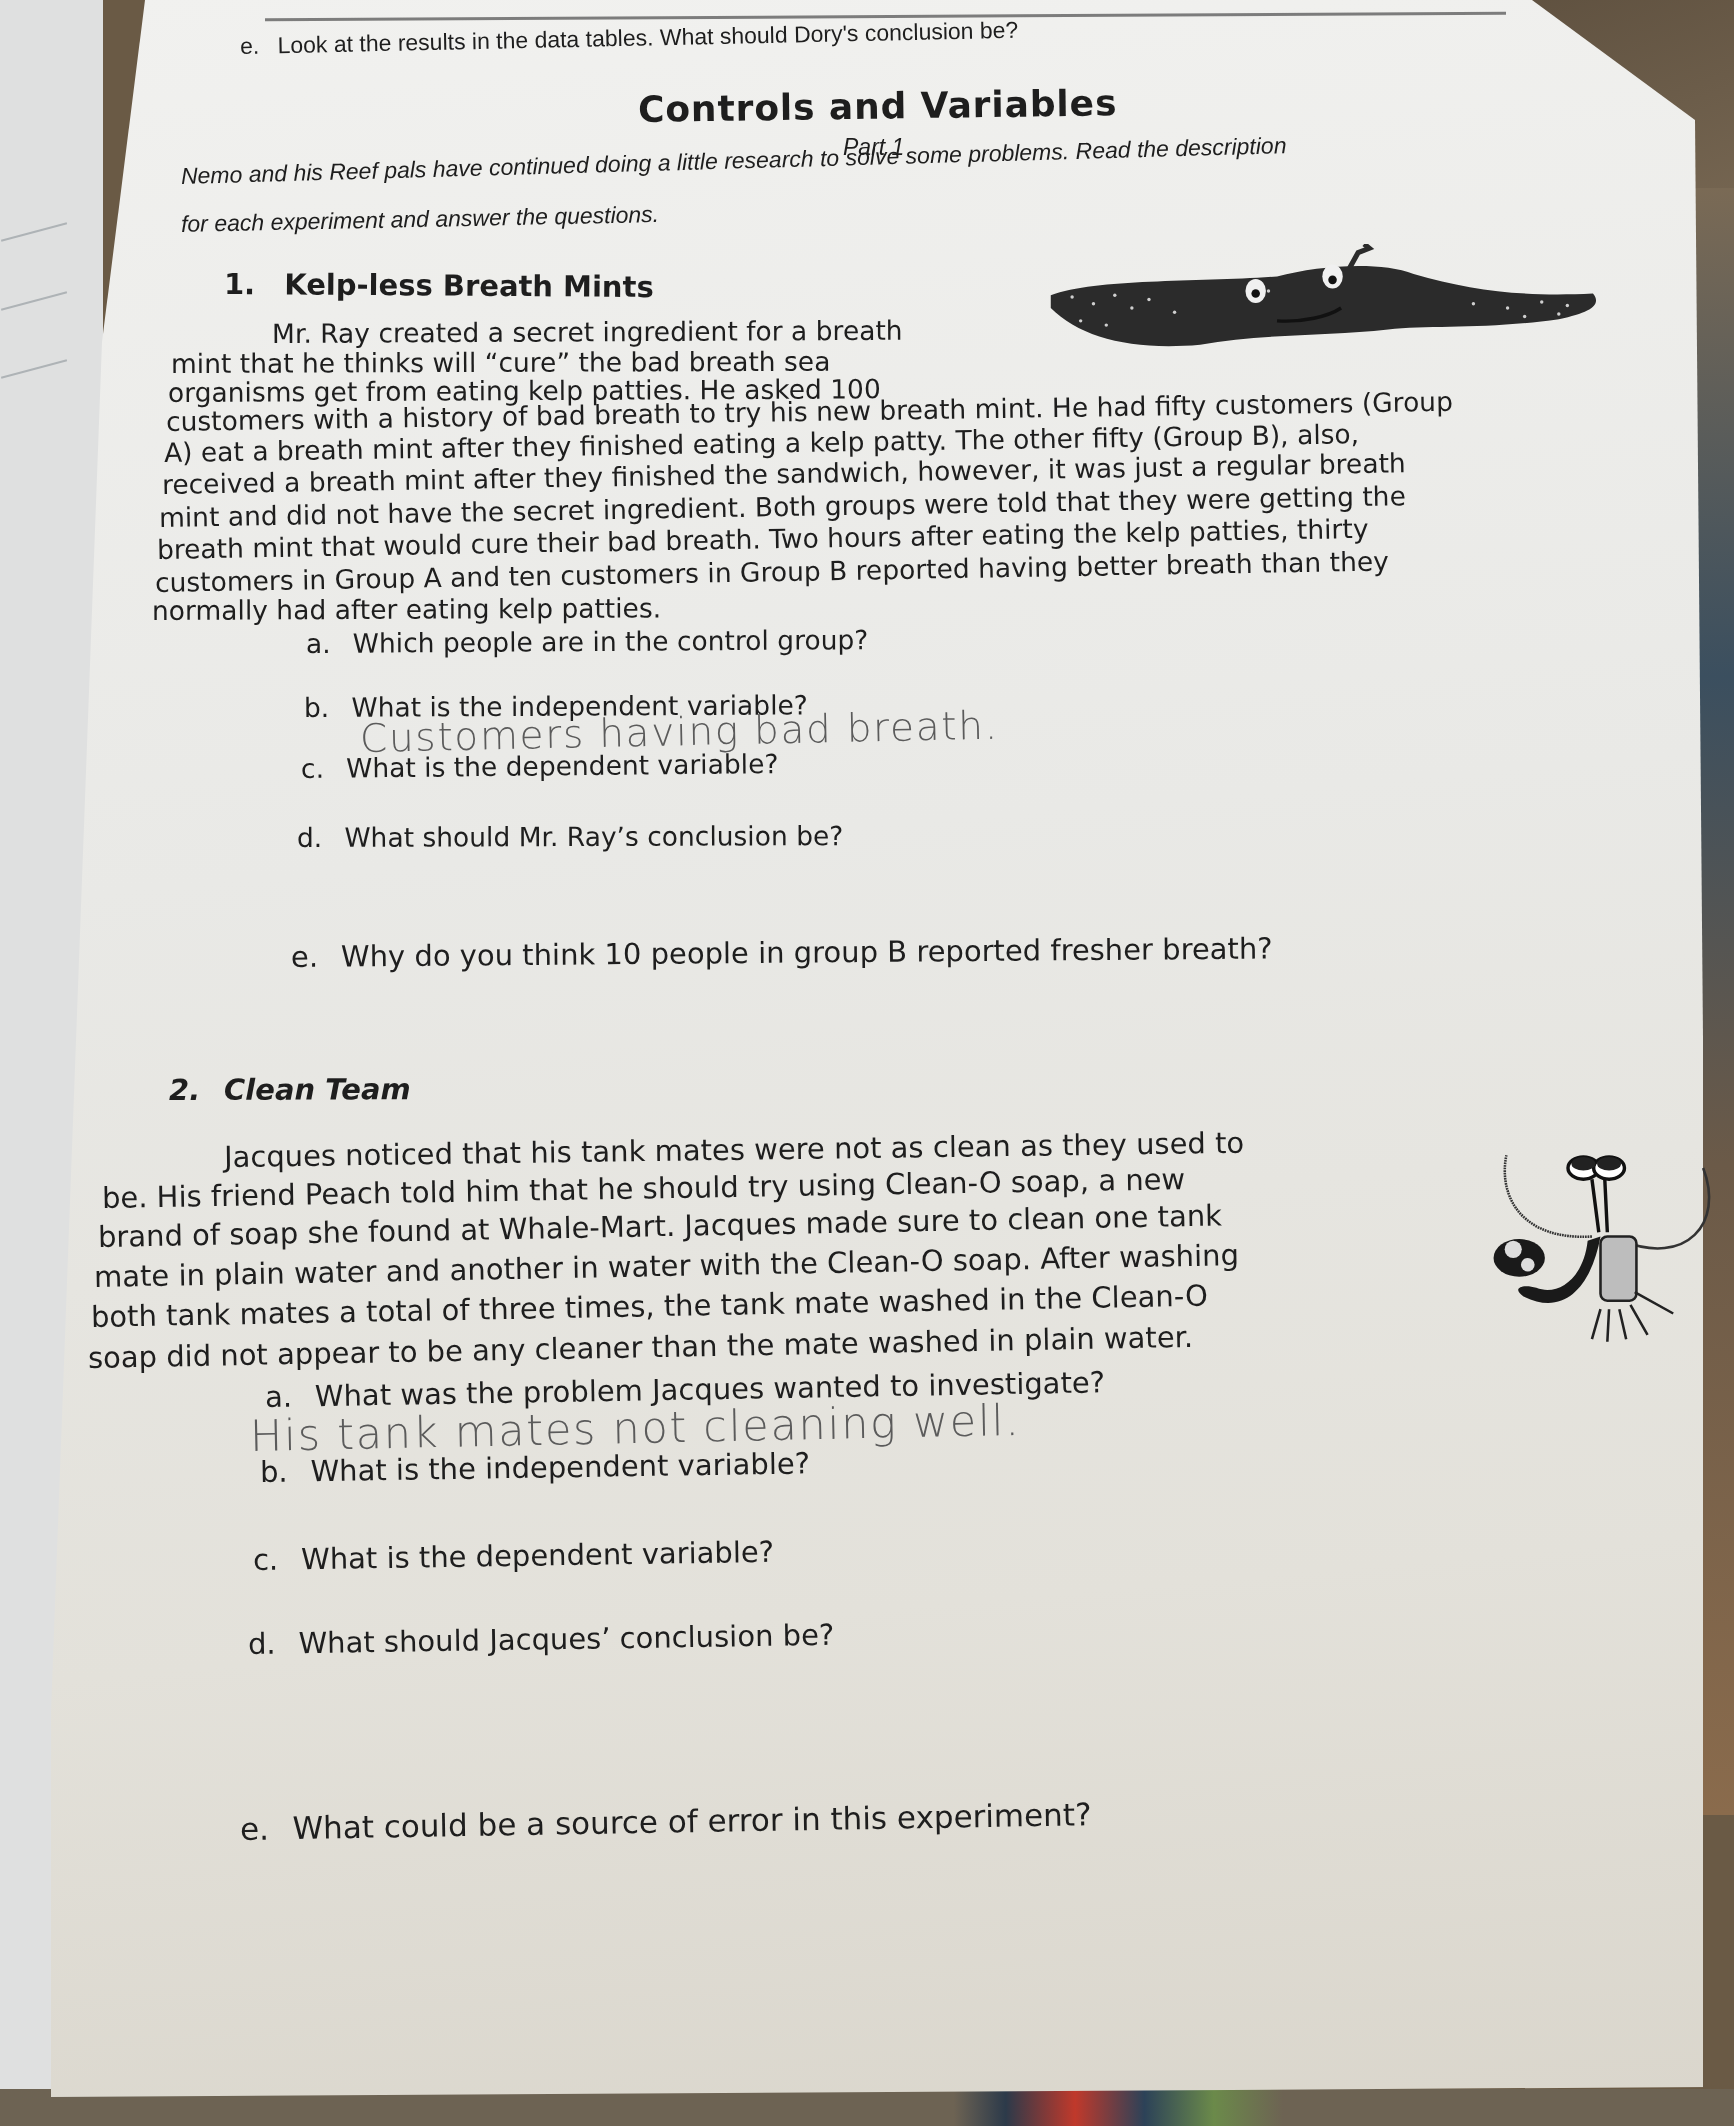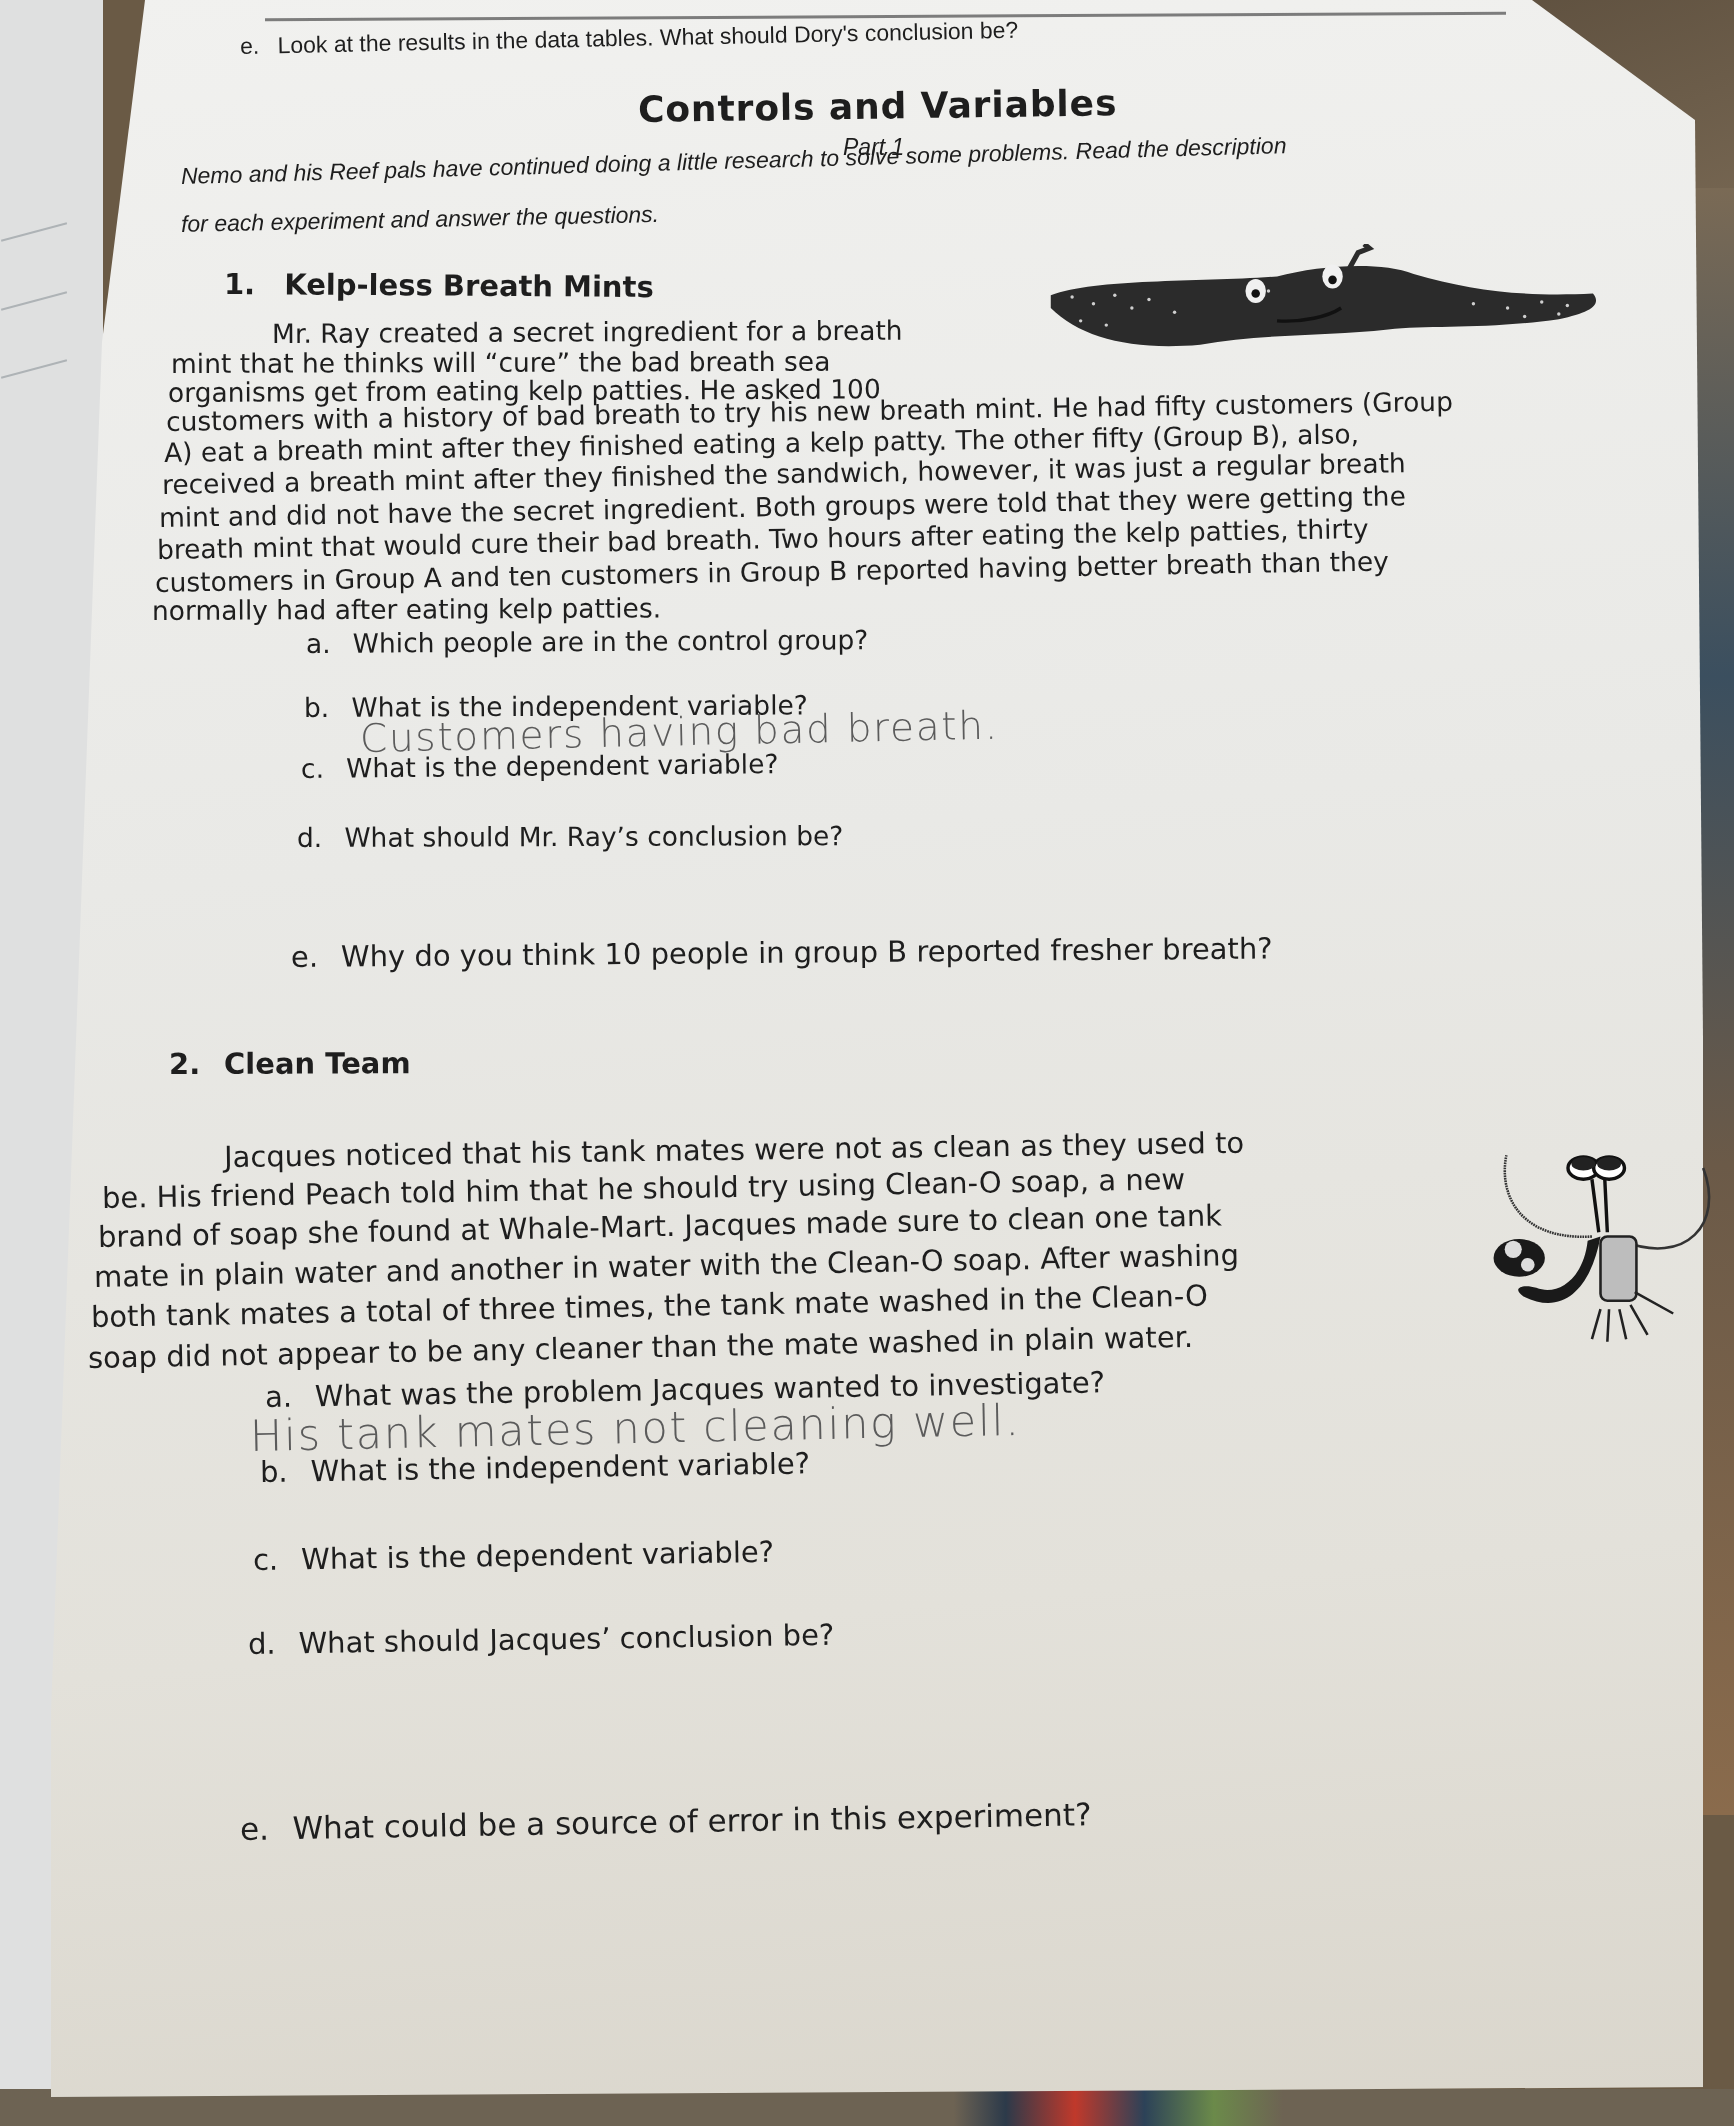--- a/index.html
+++ b/index.html
@@ -46,21 +46,21 @@
 
   .prev-q { left: 240px; top: 33px; font-size: 23px; transform: rotate(-1.2deg); transform-origin: left center; }
   .title { left: 638px; top: 89px; font-size: 36px; font-weight: bold; letter-spacing: 0.9px; transform: rotate(-0.8deg); transform-origin: left center; }
   .subtitle { left: 843px; top: 134px; font-size: 23px; font-style: italic; }
   .intro { left: 181px; font-size: 23px; font-style: italic; transform-origin: left center; }
   .intro1 { top: 163px; transform: rotate(-1.6deg); }
   .intro2 { top: 211px; transform: rotate(-1.2deg); }
 
   .sec-heading { font-size: 29px; font-weight: bold; transform-origin: left center; }
   .sec1 { left: 224px; top: 267px; transform: rotate(0.4deg); }
-  .sec2 { left: 169px; top: 1047px; transform: rotate(-0.2deg); }
+  .sec2 { left: 169px; top: 1073px; transform: rotate(-0.2deg); font-style: italic; }
 
   .body-line { font-size: 26.5px; transform-origin: left center; }
   .q-line { font-size: 29px; transform-origin: left center; }
 
   .handwriting {
     font-family: "DejaVu Sans", sans-serif; color: #5b5b5b; font-size: 39px;
     letter-spacing: 1.7px; transform-origin: left center; font-weight: 300;
   }
 
   

